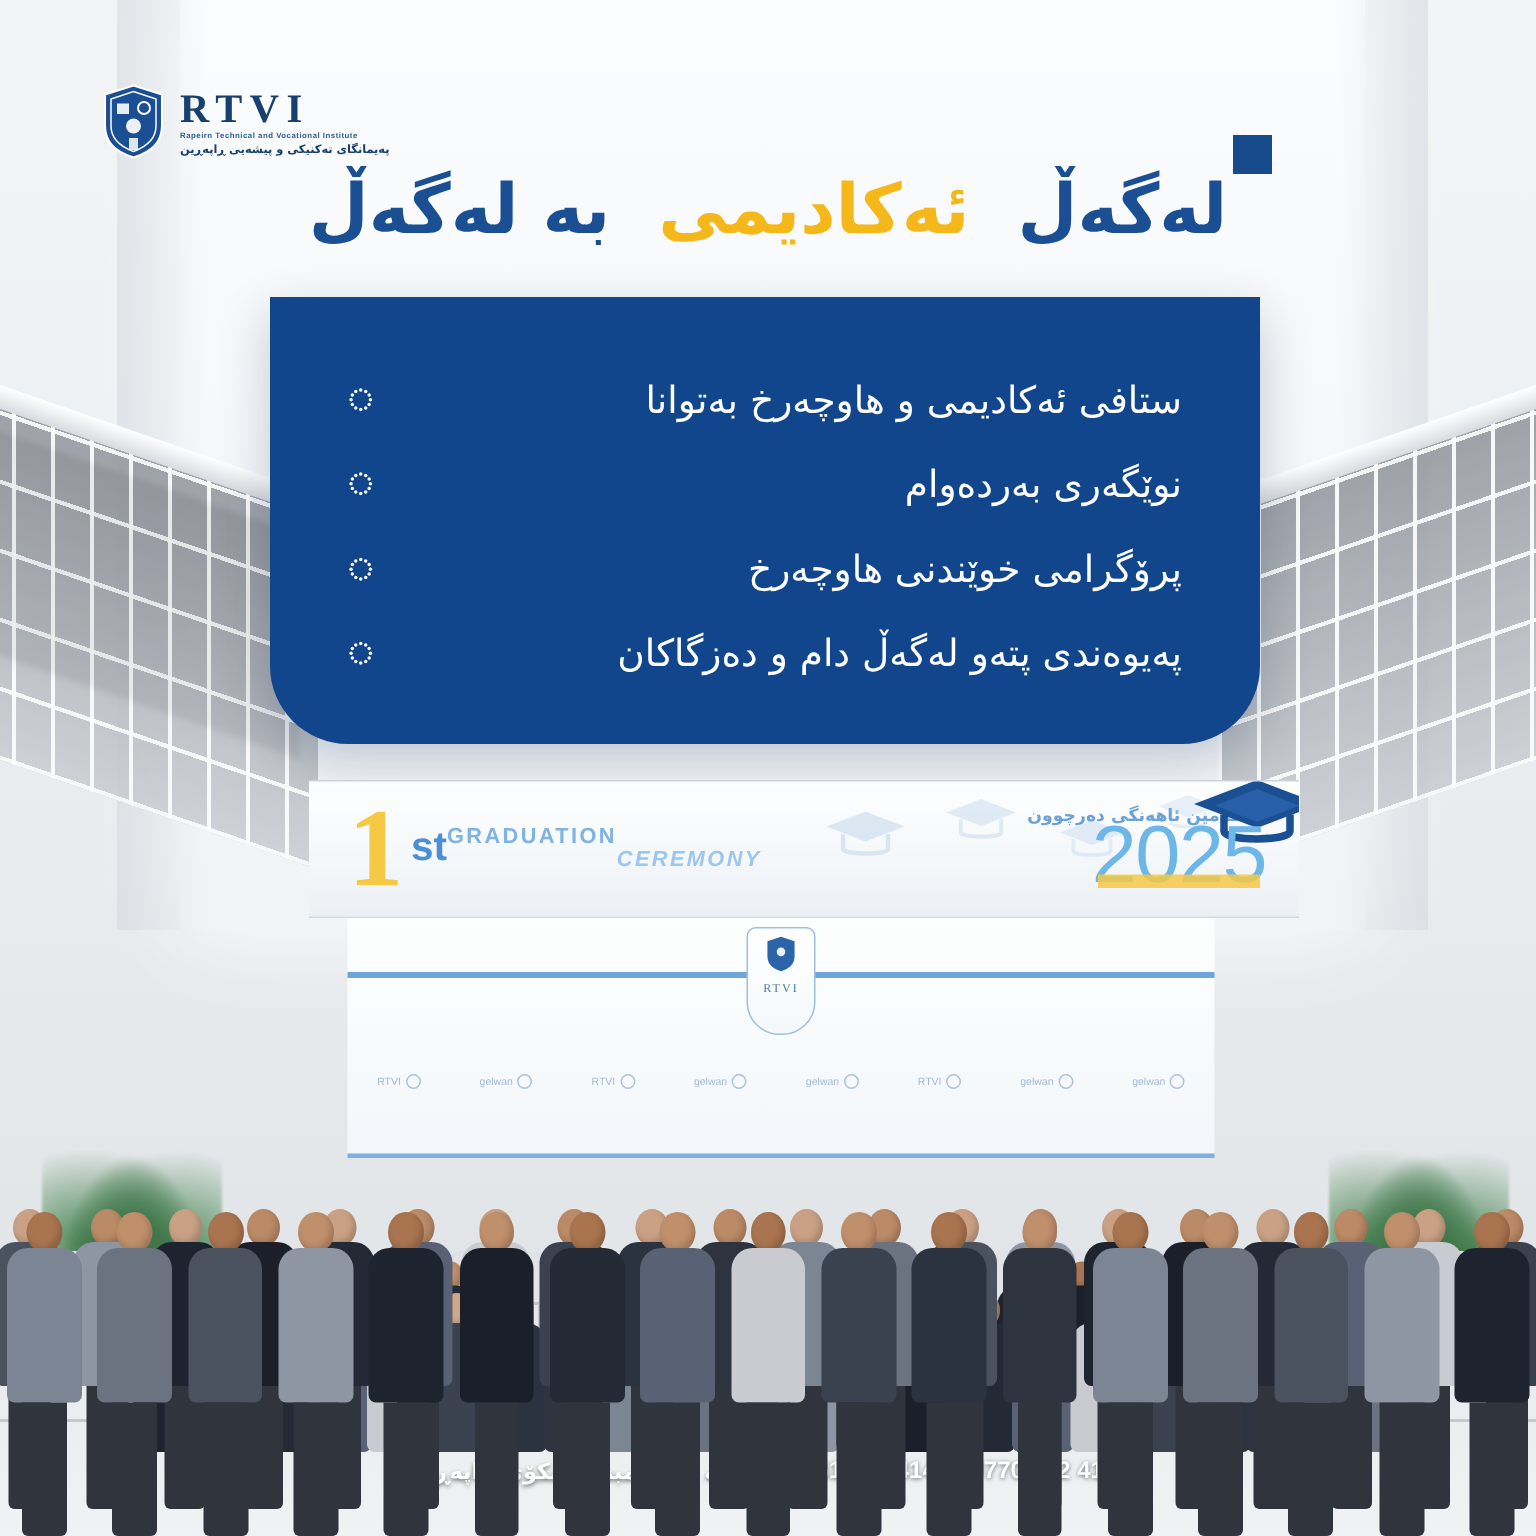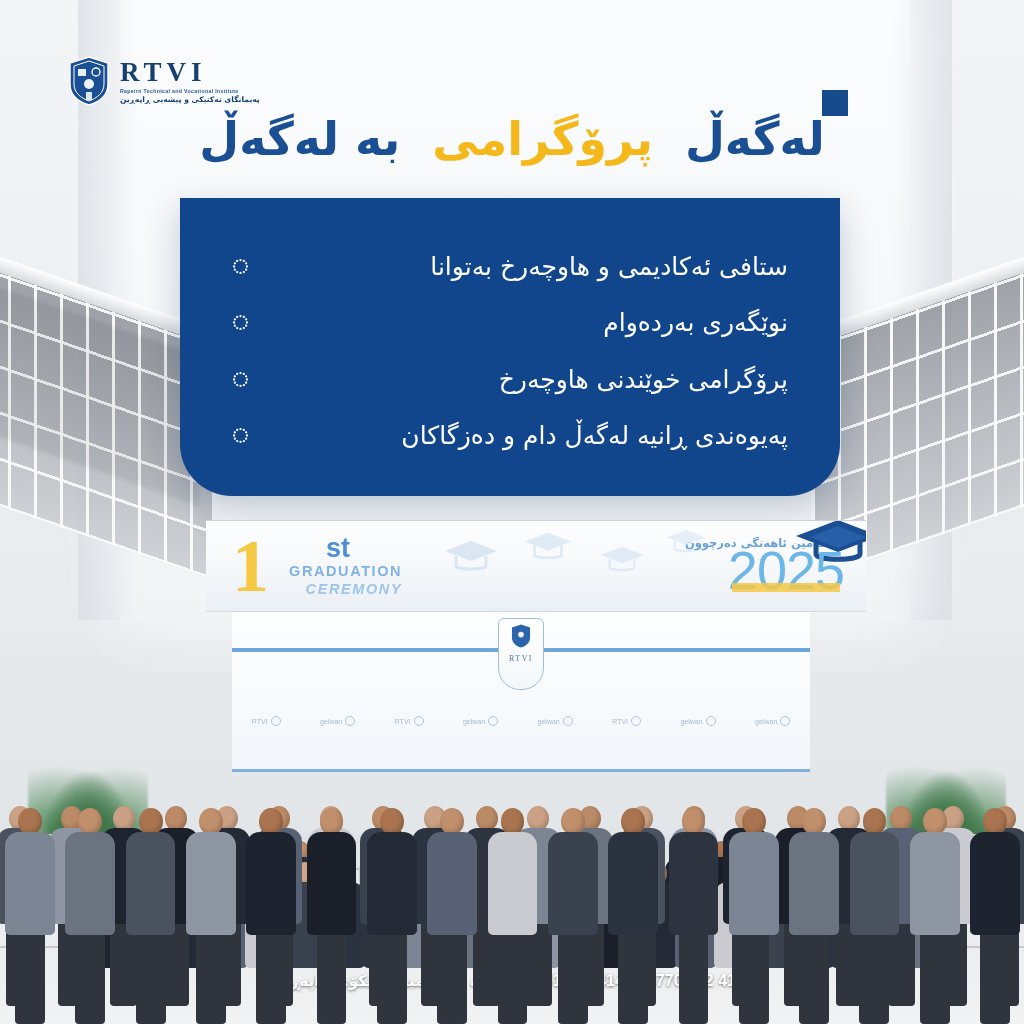--- a/index.html
+++ b/index.html
@@ -183,31 +183,30 @@
   }
   .banner-left {
     display: flex; align-items: center; gap: 7px;
     padding-left: 26px; flex: 0 0 auto;
   }
   .numeral-one {
     font-family: "Liberation Serif", "DejaVu Serif", serif;
     font-size: 74px; font-weight: 700; color: #f6c945;
     line-height: .85; letter-spacing: -2px;
   }
-  .one-stack { display: flex; flex-direction: column; line-height: 1; text-align: center; }
+  .one-stack { display: flex; flex-direction: row; line-height: 1; }
   .ord-st {
     font-family: "Liberation Sans", sans-serif;
     font-size: 27px; font-weight: 700; color: #4d8fd6;
     margin-bottom: 2px;
   }
   .grad-line1, .grad-line2 {
     font-family: "Liberation Sans", sans-serif;
     font-size: 14.5px; font-weight: 700; letter-spacing: 1.6px;
     color: #7fb3e4;
-    margin-left: 15px;
   }
   .grad-line2 { align-self: flex-end; margin-top: 3px; color: #9cc6ec; font-style: italic; }
 
   .banner-caps {
     flex: 1 1 auto; height: 100%; position: relative; opacity: .28;
   }
   .cap-ghost { position: absolute; }
 
   .banner-right {
     flex: 0 0 auto; padding-right: 22px; position: relative;
@@ -352,21 +351,21 @@
       <span class="logo-title">RTVI</span>
       <span class="logo-sub-en">Rapeirn Technical and Vocational Institute</span>
       <span class="logo-sub-ku">پەیمانگای تەکنیکی و پیشەیی ڕاپەڕین</span>
     </span>
   </div>
 
   <div class="accent-square"></div>
 
   <div class="headline">
     <span class="seg-blue">لەگەڵ</span>
-    <span>&nbsp;</span><span class="seg-gold">پرۆگرامی</span>
+    <span>&nbsp;</span><span class="seg-gold">ئەکادیمی</span>
     <span>&nbsp;</span><span class="seg-blue">بە لەگەڵ</span>
   </div>
 
   <div class="panel">
 
     <div class="panel-item">
       <span class="dot-ring">
         <svg width="17" height="17" viewBox="0 0 20 20">
           <g fill="#ffffff">
             <circle cx="10" cy="2.4" r="1.35"></circle>
@@ -443,21 +442,21 @@
               <circle cx="13.9" cy="16.5" r="1.35"></circle>
             <circle cx="10" cy="17.6" r="1.35"></circle>
               <circle cx="6.1" cy="16.5" r="1.35"></circle>
             <circle cx="3.4" cy="13.7" r="1.35"></circle>
               <circle cx="2.4" cy="10" r="1.35"></circle>
             <circle cx="3.4" cy="6.3" r="1.35"></circle>
               <circle cx="6.1" cy="3.5" r="1.35"></circle>
           </g>
         </svg>
       </span>
-      <span class="item-text">پەیوەندی ڕانیە لەگەڵ دام و دەزگاکان</span>
+      <span class="item-text">پەیوەندی پتەو لەگەڵ دام و دەزگاکان</span>
     </div>
 
   </div>
 
   <div class="ceremony-banner">
     <div class="banner-left">
       <span class="numeral-one">1</span>
       <span class="one-stack">
         <span class="ord-st">st</span>
         <span class="grad-line1">GRADUATION</span>

